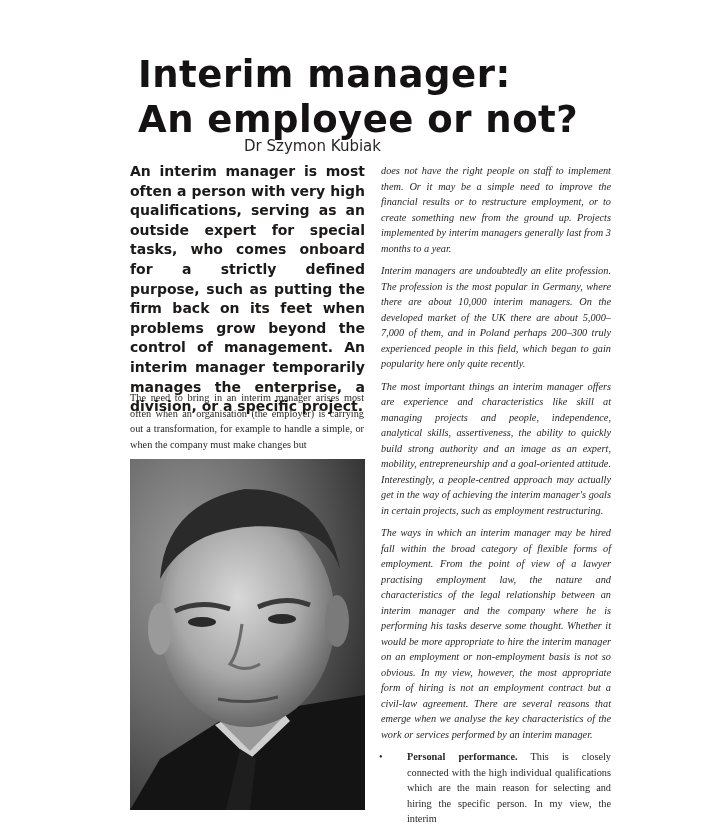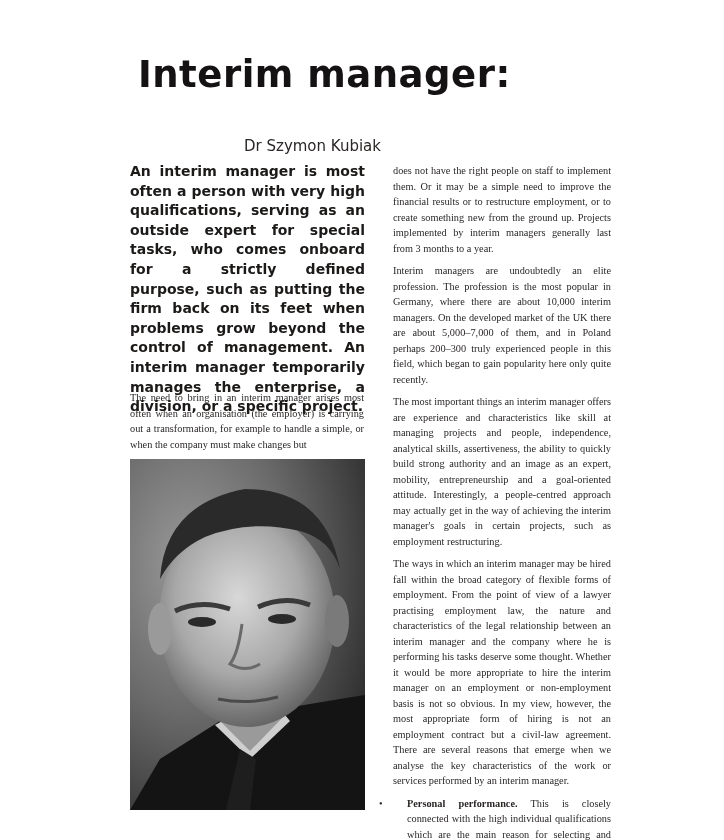--- a/index.html
+++ b/index.html
@@ -20,37 +20,38 @@
       font-size: 14px; line-height: 19.6px; text-align: justify; color: #1c1a19;
       hyphens: auto;
     }
     .body-text {
       font-family: "Liberation Serif", serif; font-size: 10.3px; line-height: 15.5px;
       text-align: justify; color: #2a2726; hyphens: auto;
     }
     .col1-text { position: absolute; left: 130px; top: 390px; width: 234px; }
     .col1-text p { margin: 0; }
     .col2 { position: absolute; left: 377px; top: 163px; width: 234px; }
-    .col2 p { margin: 0 0 7px 16px; }
+    .col2 p { margin: 0 0 7px 4px; font-style: italic; }
     .col2 h3 { margin: 0 0 7px 0; font-family: "Liberation Serif", serif; font-size: 10.5px; font-weight: bold; color: #2a2726; }
     .bullet { display: flex; }
     .bullet-dot { width: 28px; flex: none; padding-left: 2px; }
     .bullet-body { flex: 1; }
     .bullet-body b { font-weight: bold; }
     .photo {
       position: absolute; left: 130px; top: 459px; width: 235px; height: 351px; overflow: hidden;
       background: radial-gradient(ellipse at 30% 30%, #8a8a8a 0%, #5e5e5e 45%, #3a3a3a 100%);
     }
     .photo svg { width: 100%; height: 100%; display: block; }
   </style>
 </head>
 <body>
 
 <h1 class="title">
   <span>Interim manager:</span>
+  <span>An employee or not?</span>
 </h1>
 
 <div class="author">Dr Szymon Kubiak</div>
 
 <div class="lead" lang="en">An interim manager is most often a person with very high qualifications, serving as an outside expert for special tasks, who comes onboard for a strictly defined purpose, such as putting the firm back on its feet when problems grow beyond the control of management. An interim manager temporarily manages the enterprise, a division, or a specific project.</div>
 
 <div class="col1-text body-text" lang="en">
   <p>The need to bring in an interim manager arises most often when an organisation (the employer) is carrying out a transformation, for example to handle a simple, or when the company must make changes but</p>
 </div>
 

